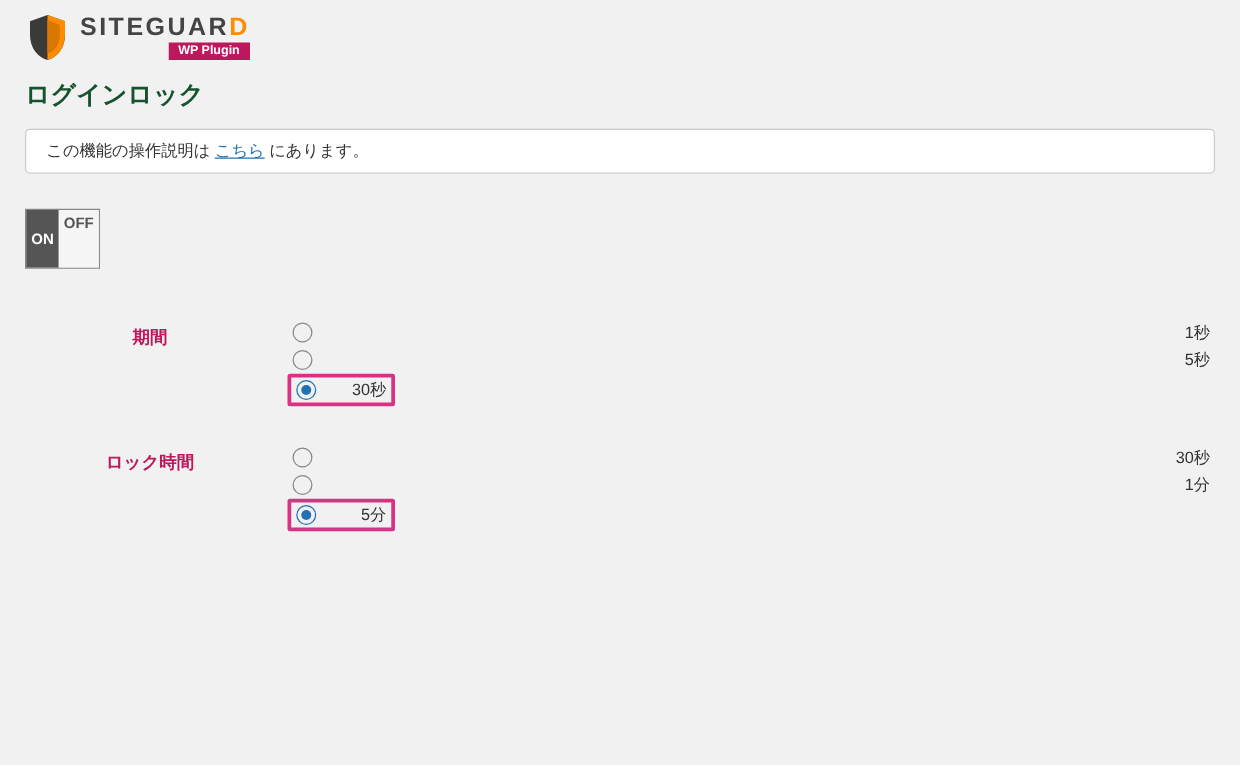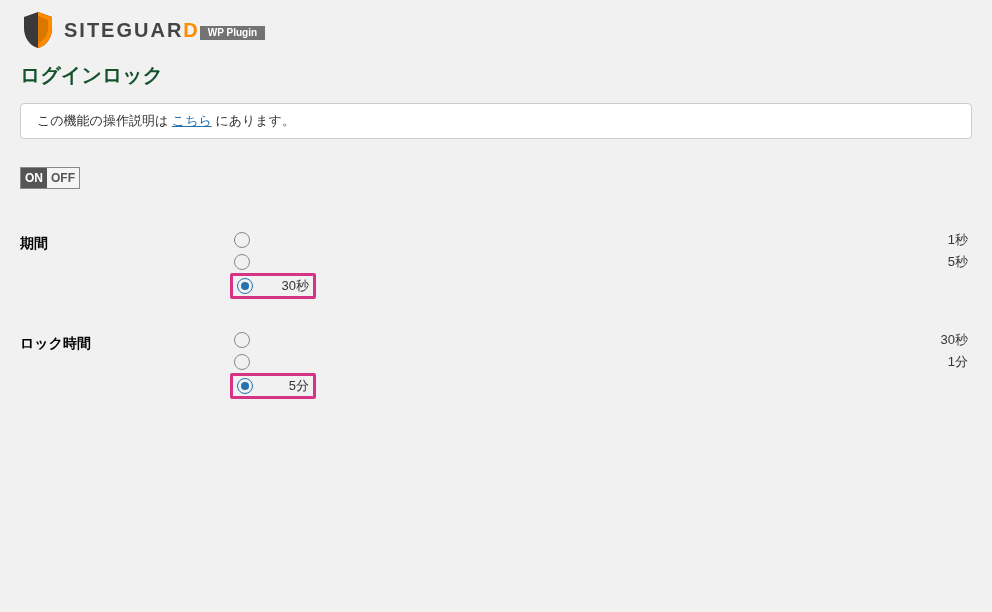--- a/index.html
+++ b/index.html
@@ -19,34 +19,34 @@
       align-items: center;
       gap: 8px;
       margin-bottom: 12px;
     }
     .shield-icon {
       width: 36px;
       height: 40px;
     }
     .brand-box {
       display: flex;
-      flex-direction: row;
+      flex-direction: column;
       line-height: 1;
       justify-content: flex-end;
     }
     .brand-name {
       font-size: 20px;
       font-weight: 600;
       letter-spacing: 2px;
       color: #444;
     }
     .brand-name .g { color: #444; }
     .brand-name .d { color: #ff8c00; }
     .brand-tag {
-      background: #737373;
+      background: #be185d;
       color: #fff;
       font-size: 10px;
       padding: 2px 8px;
       margin-top: 2px;
       align-self: flex-end;
       font-weight: bold;
     }
     h2.page-title {
       font-size: 20px;
       font-weight: 600;
@@ -69,40 +69,40 @@
     .toggle-bar {
       display: inline-flex;
       border: 1px solid #888;
       font-size: 12px;
       font-weight: bold;
       margin-bottom: 36px;
     }
     .toggle-on {
       background: #555;
       color: #fff;
-      padding: 3px 4px;
+      padding: 16px 4px;
     }
     .toggle-off {
       background: #f5f5f5;
       color: #555;
       padding: 3px 4px;
       text-align: right;
     }
     .form-table {
       width: 100%;
       border-collapse: collapse;
     }
     .form-table th {
-      text-align: left;
+      text-align: center;
       font-weight: bold;
       font-size: 14px;
       width: 210px;
       vertical-align: top;
       padding: 10px 10px 30px 0;
-      color: #000000;
+      color: #be185d;
     }
     .form-table td {
       vertical-align: top;
       padding: 4px 0 26px 0;
     }
     .radio-row {
       display: flex;
       align-items: center;
       height: 22px;
       padding: 0 4px;

